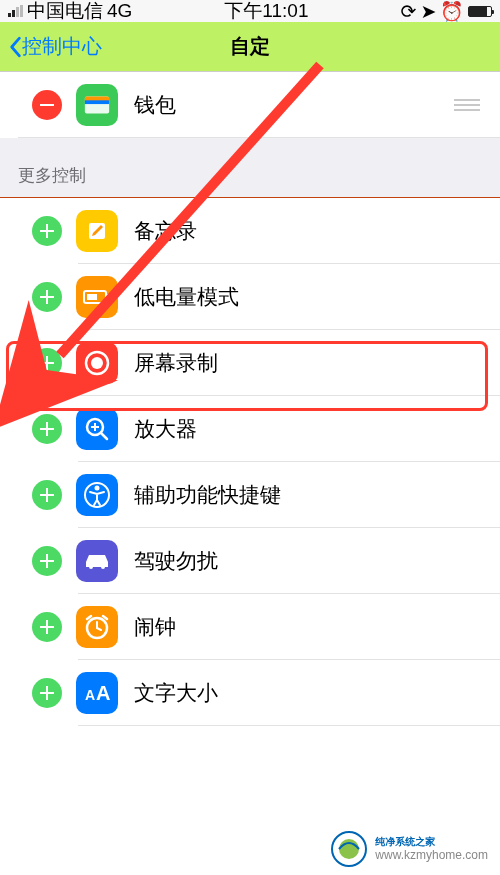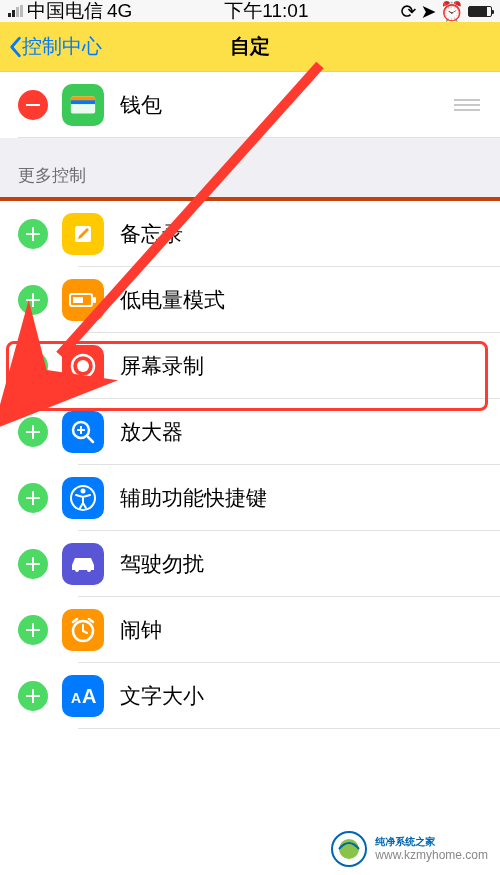--- a/index.html
+++ b/index.html
@@ -26,41 +26,41 @@
     .signal-bars span { width: 3px; background: #222; }
     .signal-bars span:nth-child(1){height:4px;}
     .signal-bars span:nth-child(2){height:7px;}
     .signal-bars span:nth-child(3){height:10px;background:#bbb;}
     .signal-bars span:nth-child(4){height:12px;background:#bbb;}
     .battery { width: 24px; height: 11px; border: 1px solid #222; border-radius: 2px; position: relative; }
     .battery::after { content:""; position:absolute; right:-3px; top:3px; width:2px; height:4px; background:#222; border-radius:0 1px 1px 0; }
     .battery .lvl { height:100%; width:80%; background:#222; }
     .navbar {
       height: 50px;
-      background: #fde047;
+      background: #bef264;
       border-bottom: 1px solid #ccc;
       display: flex;
       align-items: center;
       position: relative;
     }
     .navbar .back {
       display: flex; align-items: center;
       color: #007aff; font-size: 20px; padding: 0 8px;
     }
     .navbar .back svg { width: 14px; height: 22px; }
     .navbar .title {
       position: absolute; left: 50%; transform: translateX(-50%);
       font-size: 20px; font-weight: 600; color: #000;
     }
 
     .list { background: #fff; }
     .row {
       display: flex; align-items: center;
       height: 66px;
-      padding-left: 18px;
+      padding-left: 32px;
       background: #fff;
       position: relative;
     }
     .row .divider {
       position: absolute; bottom: 0; left: 78px; right: 0;
       height: 1px; background: #e2e2e2;
     }
     .row .divider.full { left: 18px; }
     .circle-btn {
       width: 30px; height: 30px; border-radius: 50%;
@@ -79,21 +79,21 @@
       flex-shrink: 0; margin-right: 16px;
       display: flex; align-items: center; justify-content: center;
     }
     .row-label { font-size: 21px; color: #000; }
     .handle { margin-left: auto; margin-right: 20px; display:flex; flex-direction:column; gap:3px; }
     .handle span { width: 26px; height: 2px; background: #c8c8c8; }
     .section-header {
       background: #efeff4;
       font-size: 17px; color: #6d6d72;
       padding: 26px 18px 10px;
-      border-bottom: 4px solid #c2410c;
+      border-bottom: 1px solid #c2410c;
     }
 
     .highlight-box {
       position: absolute;
       border: 3px solid #ff3b30;
       border-radius: 8px;
       pointer-events: none;
     }
     .arrow-svg { position: absolute; pointer-events: none; }
 

